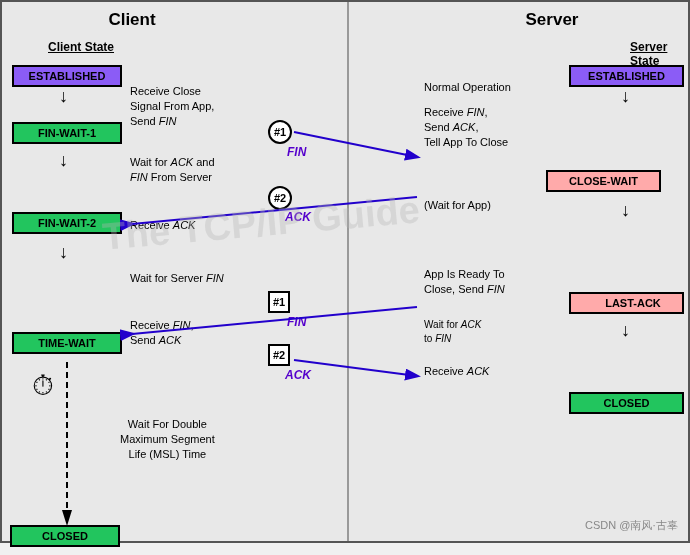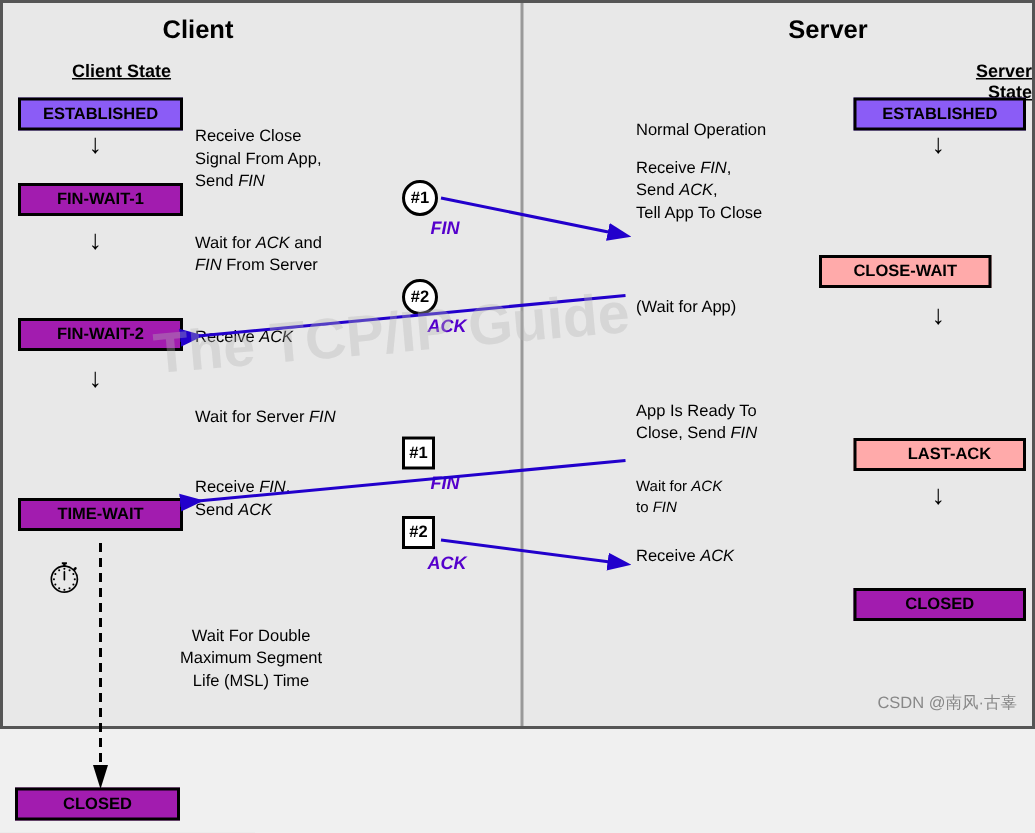--- a/index.html
+++ b/index.html
@@ -6,21 +6,21 @@
     body {
       background: #f0f0f0;
       font-family: Arial, sans-serif;
       width: 690px;
       height: 555px;
       overflow: hidden;
       position: relative;
     }
     .diagram-container {
       width: 690px;
-      height: 486px;
+      height: 543px;
       background: #e8e8e8;
       border: 2px solid #555;
       position: relative;
     }
     
     .header-client, .header-server {
       position: absolute;
       top: 8px;
       font-size: 17px;
       font-weight: bold;
@@ -40,21 +40,21 @@
     }
 
     
     .state-box {
       position: absolute;
       border: 2px solid #000;
       text-align: center;
       font-weight: bold;
       font-size: 11px;
       padding: 3px 5px;
-      background: #a21caf;
+      background: #22c55e;
     }
     .state-box.green { background: #8b5cf6; }
     .state-box.pink { background: #ffaaaa; }
 
     
     .svg-overlay {
       position: absolute;
       top: 0; left: 0;
       width: 690px;
       height: 555px;
@@ -141,21 +141,21 @@
 <body>
 
 <div class="diagram-container">
 
   <div class="header-client">Client</div>
   <div class="header-server">Server</div>
 
   <div class="divider"></div>
 
   <div class="section-title" style="top:38px; left:10px;">Client State</div>
-  <div class="section-title" style="top:38px; left:592px;text-align:right;">Server State</div>
+  <div class="section-title" style="top:38px; left:592px;">Server State</div>
 
   <div class="state-box green" style="top:63px; left:10px; width:110px;">ESTABLISHED</div>
   <div class="state-box" style="top:120px; left:10px; width:110px;">FIN-WAIT-1</div>
   <div class="state-box" style="top:210px; left:10px; width:110px;">FIN-WAIT-2</div>
   <div class="state-box" style="top:330px; left:10px; width:110px;">TIME-WAIT</div>
   <div class="state-box" style="top:523px; left:8px; width:110px;">CLOSED</div>
 
   <div class="state-box green" style="top:63px; left:567px; width:115px;">ESTABLISHED</div>
   <div class="state-box pink" style="top:168px; left:544px; width:115px;">CLOSE-WAIT</div>
   <div class="state-box pink" style="top:290px; left:567px; width:115px;padding-left:18px;">LAST-ACK</div>

